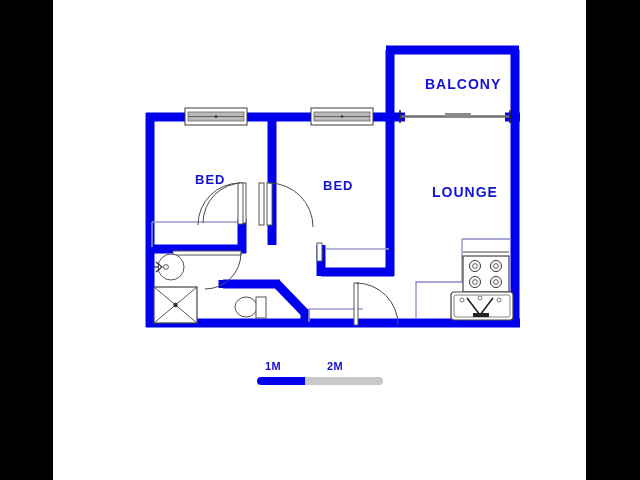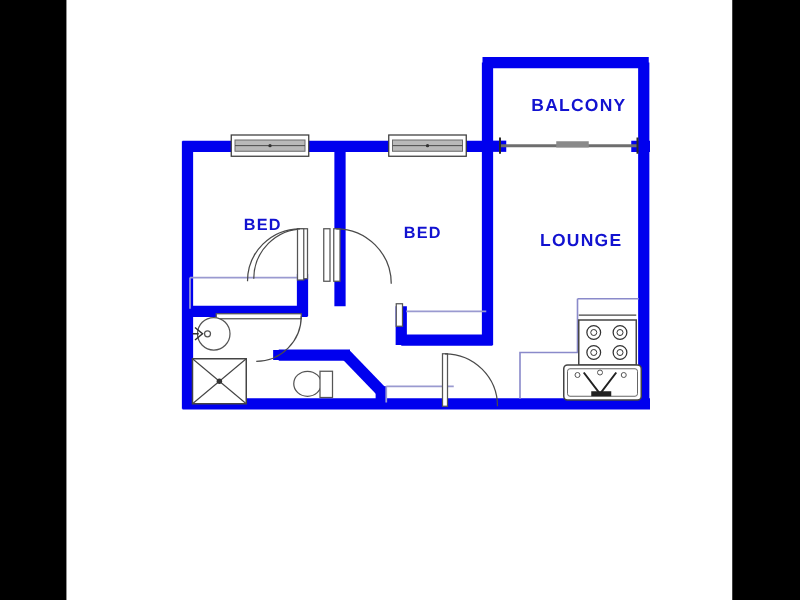--- a/index.html
+++ b/index.html
@@ -240,19 +240,25 @@
     </svg>
 
     <div class="room-label" id="label-balcony">BALCONY</div>
 
     <div class="room-label" id="label-lounge">LOUNGE</div>
 
     <div class="room-label" id="label-bed1">BED</div>
 
     <div class="room-label" id="label-bed2">BED</div>
 
+    <div id="scalebar">
+      <div class="scale-tick-label" id="scale-label-1m">1M</div>
+      <div class="scale-tick-label" id="scale-label-2m">2M</div>
+      <div class="scale-track" id="scale-seg-blue"></div>
+      <div class="scale-track" id="scale-seg-gray"></div>
+    </div>
 
   </div>
 
   <div style="position:absolute;left:0;top:0;width:53px;height:480px;background:#000;"></div>
   <div style="position:absolute;left:586px;top:0;width:54px;height:480px;background:#000;"></div>
 
 </div>
 
 </body></html>

